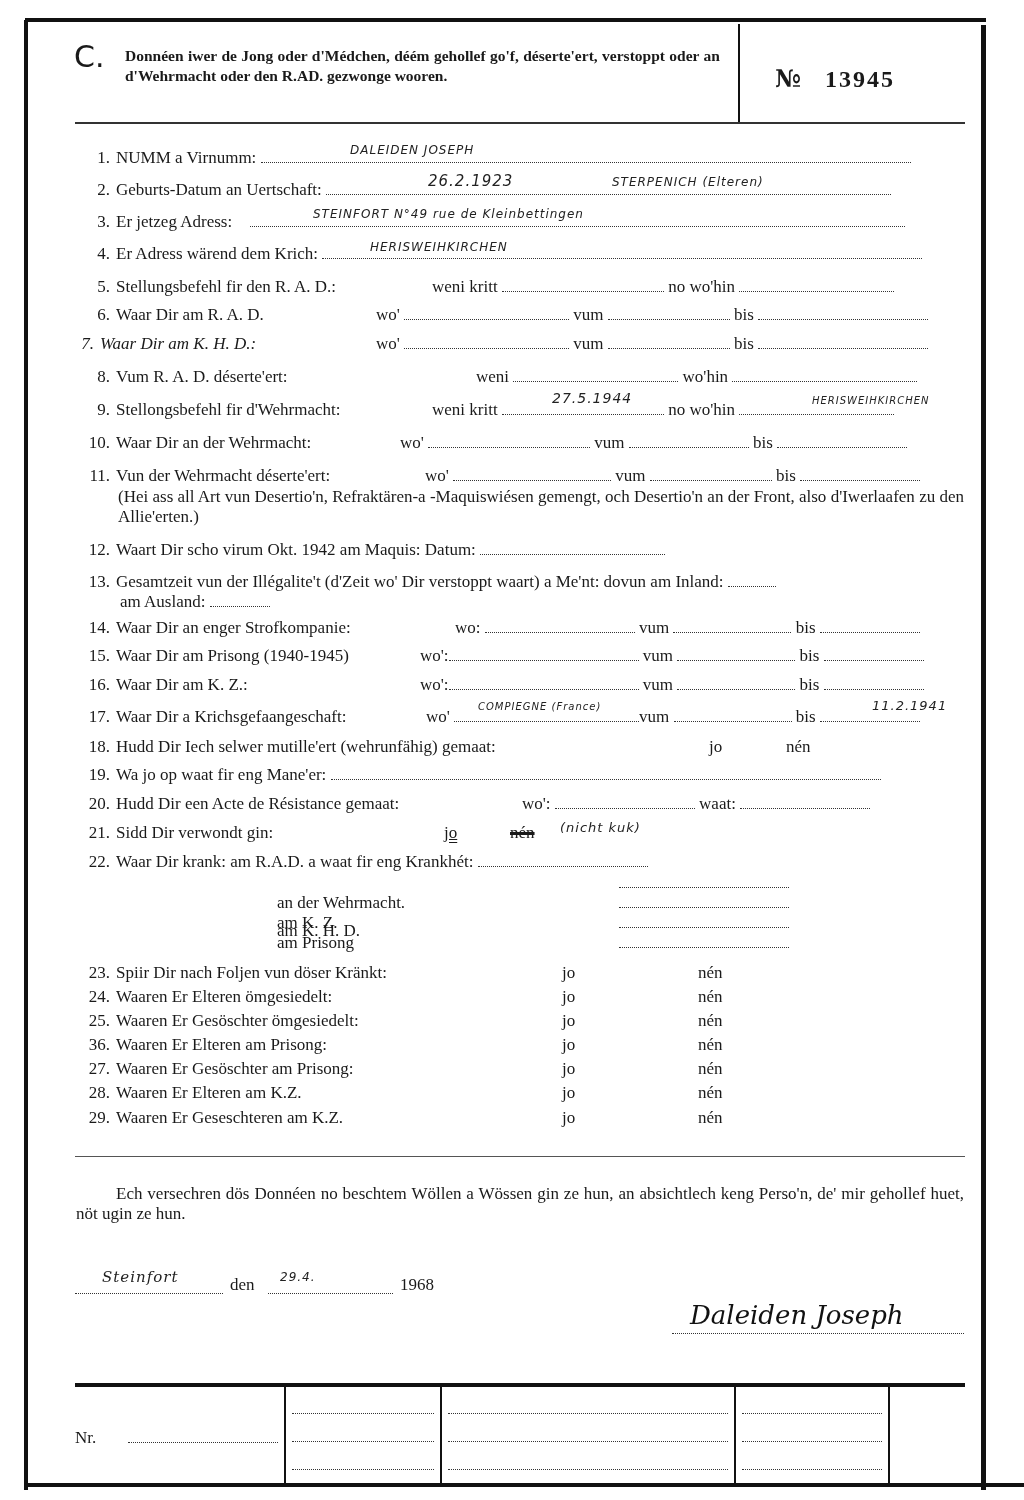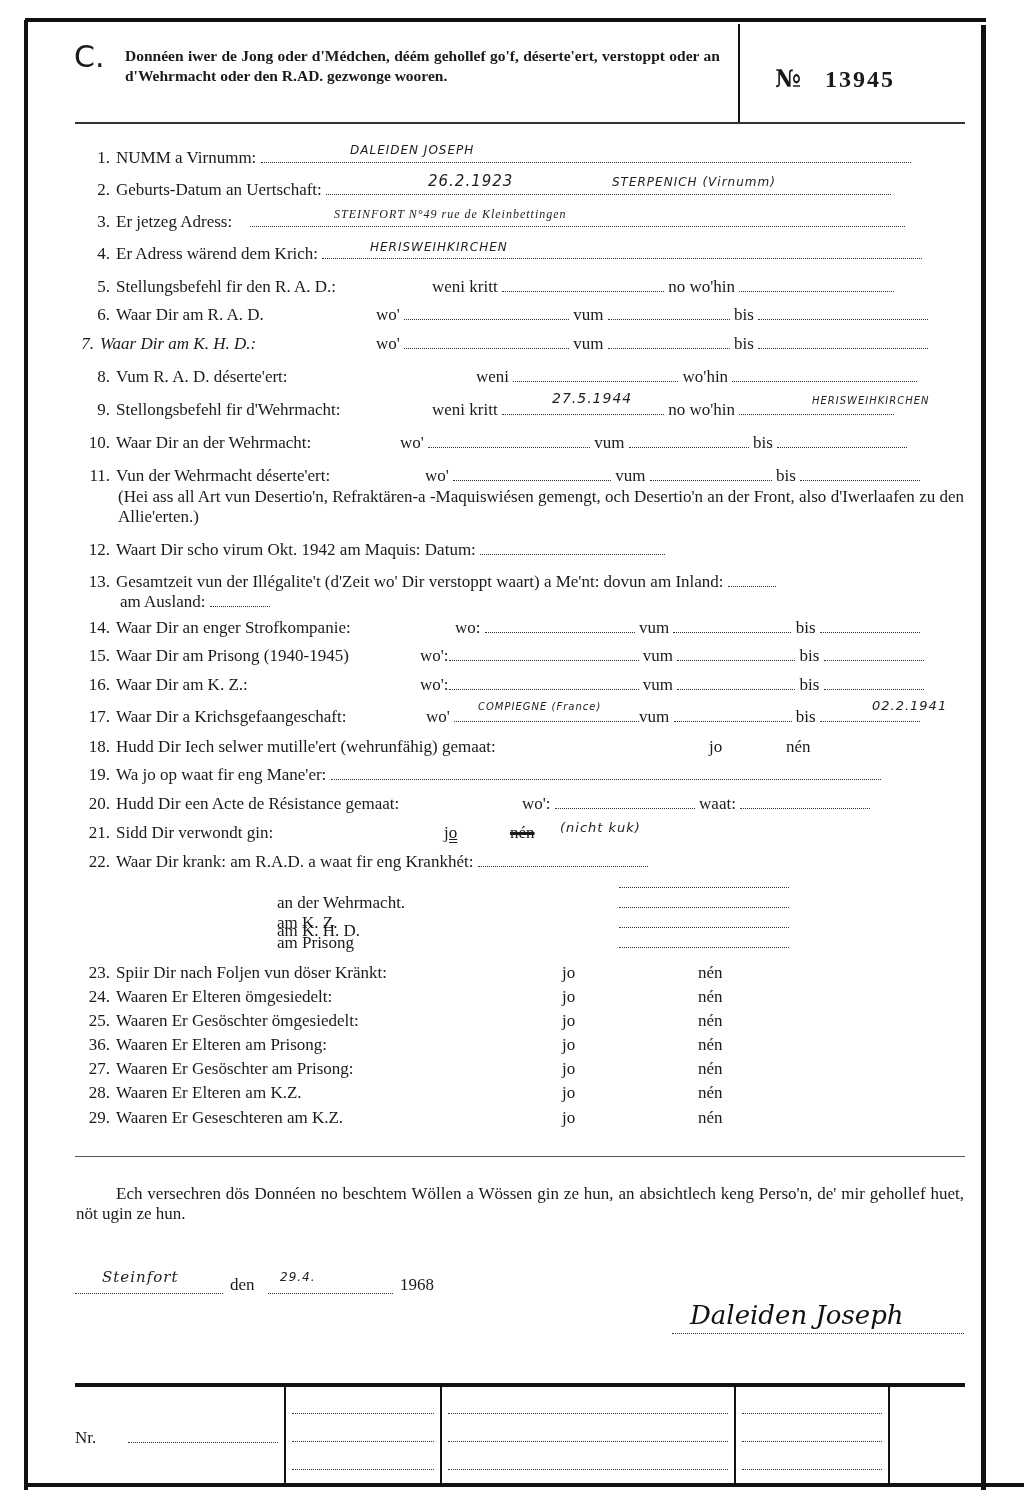--- a/index.html
+++ b/index.html
@@ -47,27 +47,27 @@
   <span class="num">1.</span><span>NUMM a Virnumm:</span>
   <span class="dots" style="width:650px;"></span>
 </div>
 <div class="hw" style="left:350px;top:143px;">DALEIDEN JOSEPH</div>
 
 <div class="row" style="left:72px;top:180px;">
   <span class="num">2.</span><span>Geburts-Datum an Uertschaft:</span>
   <span class="dots" style="width:565px;"></span>
 </div>
 <div class="hw" style="left:428px;top:172px;font-size:15px;">26.2.1923</div>
-<div class="hw" style="left:612px;top:175px;">STERPENICH (Virnumm)</div>
+<div class="hw" style="left:612px;top:175px;">STERPENICH (Elteren)</div>
 
 <div class="row" style="left:72px;top:212px;">
   <span class="num">3.</span><span>Er jetzeg Adress:</span>
   <span class="dots" style="width:655px;margin-left:14px;"></span>
 </div>
-<div class="hw" style="left:334px;top:207px;font-family:Liberation Serif, serif;">STEINFORT N°49 rue de Kleinbettingen</div>
+<div class="hw" style="left:313px;top:207px;">STEINFORT N°49 rue de Kleinbettingen</div>
 
 <div class="row" style="left:72px;top:244px;">
   <span class="num">4.</span><span>Er Adress wärend dem Krich:</span>
   <span class="dots" style="width:600px;"></span>
 </div>
 <div class="hw" style="left:370px;top:240px;">HERISWEIHKIRCHEN</div>
 
 <div class="row" style="left:72px;top:277px;">
   <span class="num">5.</span><span>Stellungsbefehl fir den R. A. D.:</span>
 </div>
@@ -201,21 +201,21 @@
   <span class="num">17.</span><span>Waar Dir a Krichsgefaangeschaft:</span>
 </div>
 <div class="row" style="left:426px;top:707px;">
   <span>wo'</span>
   <span class="dots" style="width:185px;"></span><span>vum</span>
   <span class="dots" style="width:118px;"></span>
   <span>bis</span>
   <span class="dots" style="width:100px;"></span>
 </div>
 <div class="hw" style="left:478px;top:701px;font-size:10px;">COMPIEGNE (France)</div>
-<div class="hw" style="left:872px;top:698px;font-size:13px;">02.2.1941</div>
+<div class="hw" style="left:872px;top:698px;font-size:13px;">11.2.1941</div>
 
 <div class="row" style="left:72px;top:737px;">
   <span class="num">18.</span><span>Hudd Dir Iech selwer mutille'ert (wehrunfähig) gemaat:</span>
 </div>
 <div class="yn" style="left:709px;top:737px;">jo</div>
 <div class="yn" style="left:786px;top:737px;">nén</div>
 
 <div class="row" style="left:72px;top:765px;">
   <span class="num">19.</span><span>Wa jo op waat fir eng Mane'er:</span>
   <span class="dots" style="width:550px;"></span>

